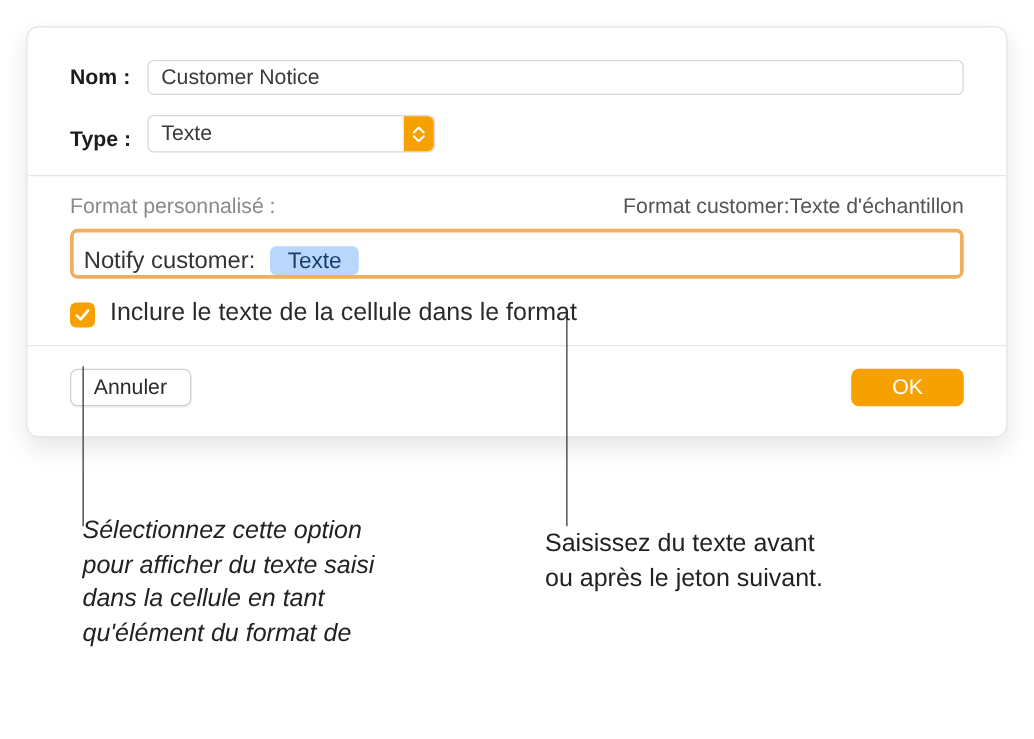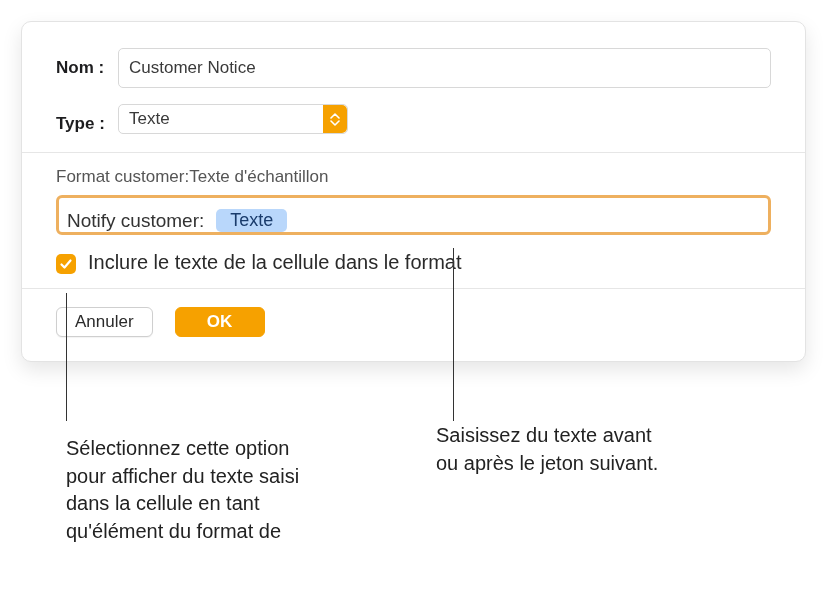--- a/index.html
+++ b/index.html
@@ -33,21 +33,21 @@
   .row.name-row { padding-top: 26px; }
   .row.type-row { padding-top: 10px; padding-bottom: 18px; align-items: flex-end; }
   .field-label {
     width: 62px;
     font-weight: 600;
     color: #1d1d1f;
     font-size: 17px;
   }
   .name-input {
     flex: 1;
-    height: 40px;
+    height: 28px;
     border: 1px solid #d8d8d8;
     border-radius: 5px;
     padding: 2px 10px;
     font-size: 17px;
     color: #3a3a3a;
     background: #fff;
     outline: none;
   }
   .type-select {
     position: relative;
@@ -136,22 +136,22 @@
     margin-right: 12px;
     display: flex;
     align-items: center;
     justify-content: center;
     cursor: pointer;
     flex-shrink: 0;
   }
   .checkbox svg { display: block; }
   .button-row {
     display: flex;
-    justify-content: flex-start;
-    gap: 22px;
+    justify-content: space-between;
+    gap: 2px;
     padding: 18px 34px 24px 34px;
   }
   .btn {
     height: 30px;
     min-width: 90px;
     border-radius: 6px;
     font-size: 17px;
     display: flex;
     align-items: center;
     justify-content: center;
@@ -161,21 +161,21 @@
   .btn-cancel {
     background: #fff;
     border: 1px solid #cfcfcf;
     color: #2a2a2a;
     box-shadow: 0 1px 1px rgba(0,0,0,0.05);
   }
   .btn-ok {
     background: #f6a100;
     border: 1px solid #f6a100;
     color: #fff;
-    font-weight: 700;
+    font-weight: 400;
   }
   .callout-line {
     position: absolute;
     width: 1px;
     background: #333;
   }
   .callout {
     position: absolute;
     font-size: 20px;
     line-height: 1.38;
@@ -203,20 +203,21 @@
         <svg width="10" height="6" viewBox="0 0 10 6" style="margin-top:1px">
             <path d="M1 1 L5 5 L9 1" stroke="#fff" stroke-width="1.6" fill="none" stroke-linecap="round" stroke-linejoin="round"></path>
           </svg>
       </div>
     </div>
   </div>
 
   <div class="divider"></div>
 
   <div class="format-header">
+    <span class="left">Format personnalisé :</span>
     <span class="right">Format customer:Texte d'échantillon</span>
   </div>
 
   <div class="format-body">
     <div class="format-input">
       <span>Notify customer:</span>
       <span class="token">Texte</span>
     </div>
   </div>
 
@@ -234,15 +235,15 @@
   <div class="button-row">
     <div class="btn btn-cancel">Annuler</div>
     <div class="btn btn-ok">OK</div>
   </div>
 
 </div>
 
 <div class="callout-line" style="left:66px; top:293px; height:128px;"></div>
 <div class="callout-line" style="left:453px; top:248px; height:173px;"></div>
 
-<div class="callout" style="left:66px; top:435px; width:265px;">Sélectionnez cette option pour afficher du texte saisi dans la cellule en tant qu'élément du format de</div>
+<div class="callout" style="left:66px; top:411px; width:265px;font-style:italic;">Sélectionnez cette option pour afficher du texte saisi dans la cellule en tant qu'élément du format de</div>
 
 <div class="callout" style="left:436px; top:422px; width:230px;">Saisissez du texte avant ou après le jeton suivant.</div>
 
 </body></html>

